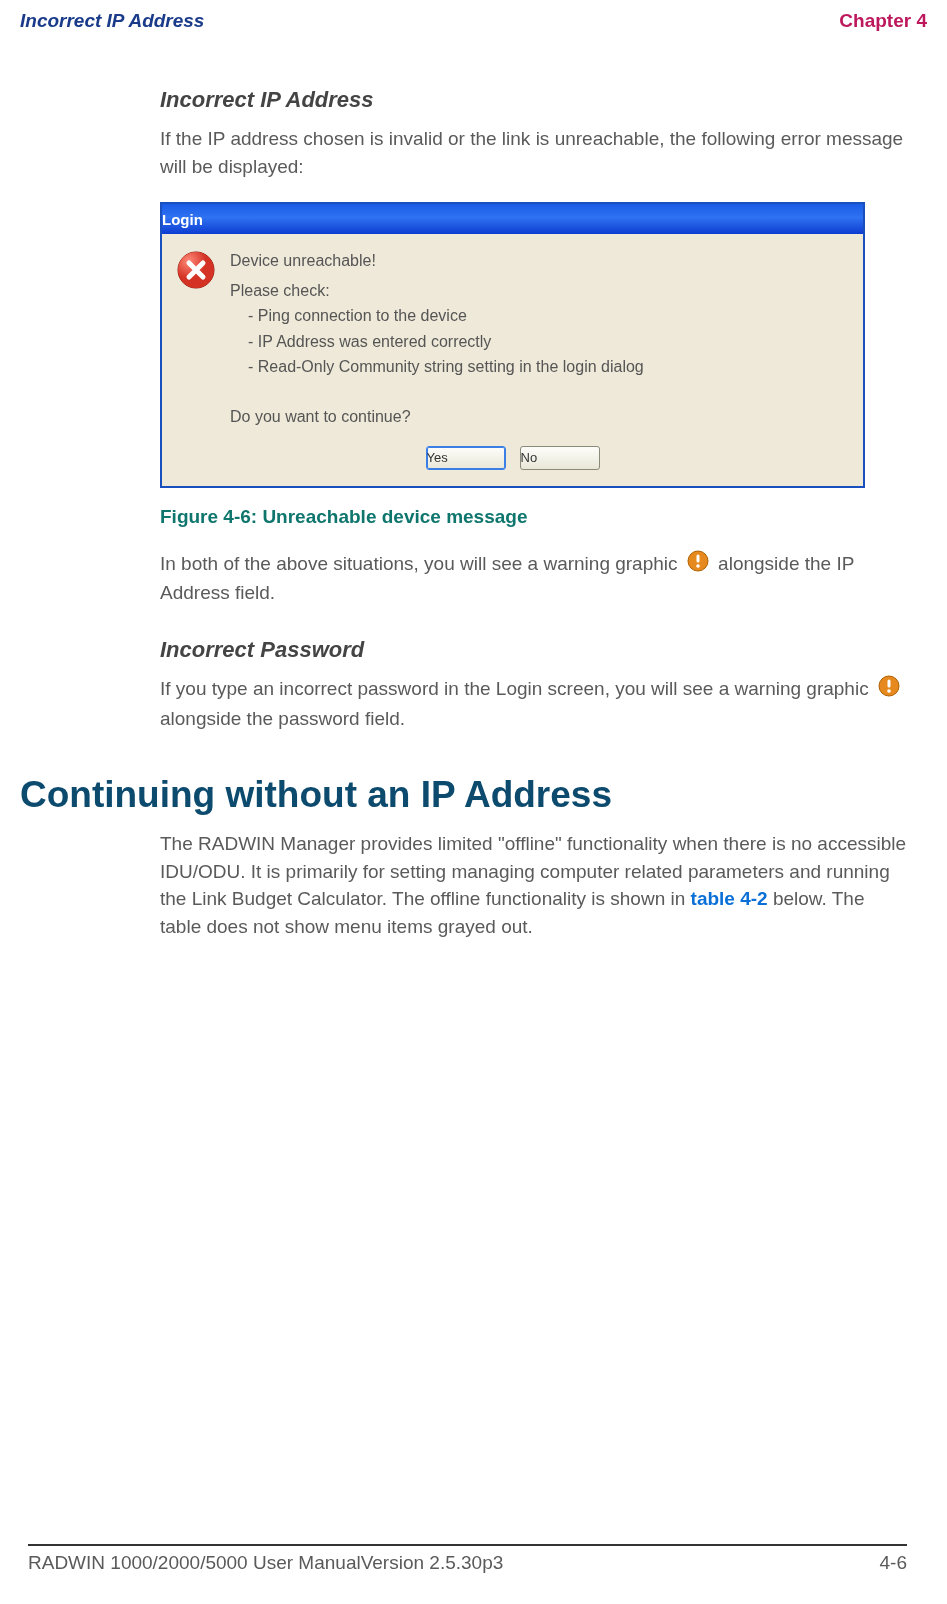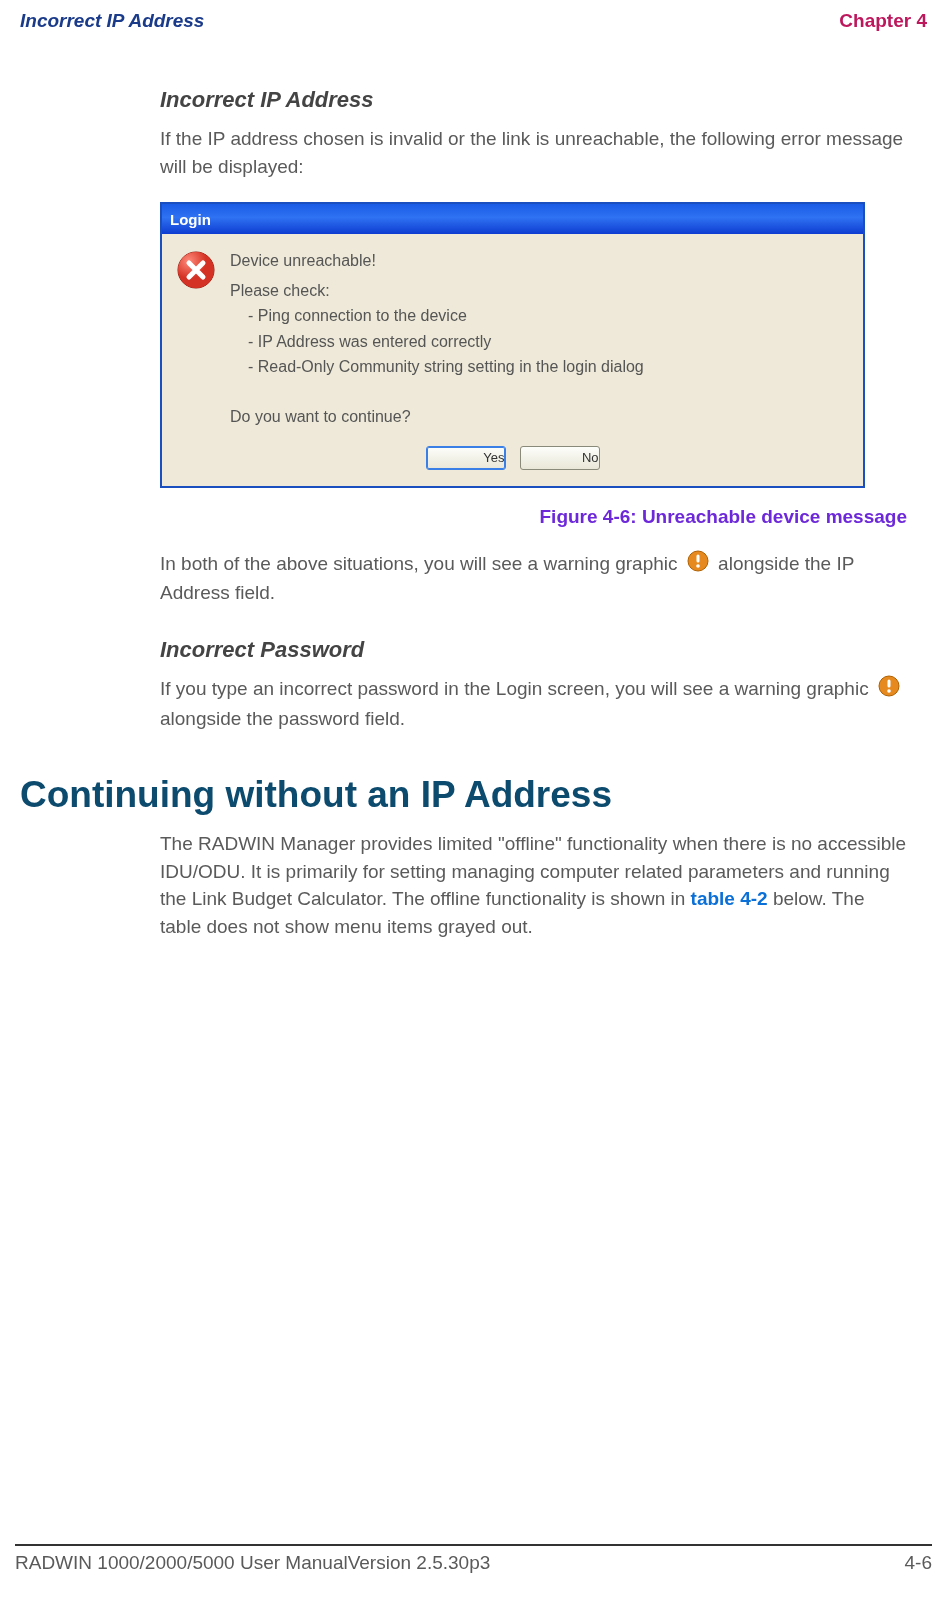--- a/index.html
+++ b/index.html
@@ -52,21 +52,21 @@
     width: 705px;
     border: 2px solid #1a4fbf;
     background: #eee9d8;
     font-family: Tahoma, Arial, sans-serif;
   }
   .dialog-titlebar {
     background: linear-gradient(to bottom, #1a5be6 0%, #2f72f2 45%, #0d3cd0 100%);
     height: 30px;
     display: flex;
     align-items: center;
-    padding-left: 8px;
+    padding-left: 0;
   }
   .dialog-titlebar-text {
     color: #fff;
     font-size: 15px;
     font-weight: bold;
   }
   .dialog-body {
     display: flex;
     padding: 16px 14px 14px 14px;
   }
@@ -89,35 +89,34 @@
     padding: 0 0 16px 0;
   }
   .dlg-btn {
     width: 80px;
     height: 24px;
     background: linear-gradient(to bottom, #fdfdfb, #e9e7d7);
     border: 1px solid #8a8a7a;
     border-radius: 3px;
     font-size: 13px;
     color: #333;
-    text-align: right;
+    text-align: left;
     line-height: 22px;
     cursor: pointer;
   }
   .dlg-btn.focus {
     box-shadow: 0 0 0 1px #3a7fe6 inset;
     border-color: #3a7fe6;
   }
   .figure-caption {
-    color: #6d28d9;
+    color: #0f766e;
     font-size: 19px;
     font-weight: bold;
     margin-top: 14px;
     margin-bottom: 22px;
-    text-align: right;
   }
   .inline-warning-icon {
     display: inline-block;
     vertical-align: middle;
     margin: 0 4px;
   }
   .big-heading {
     color: #0c4a6e;
     font-size: 37px;
     font-weight: bold;
@@ -125,23 +124,23 @@
     margin-bottom: 14px;
     margin-left: 20px;
   }
   .body-text .link-bold {
     color: #0a6fd6;
     font-weight: bold;
   }
   .page-footer {
     position: absolute;
     left: 0;
-    right: 0;
+    right: 12px;
     bottom: 30px;
-    padding: 0 15px;
+    padding: 0 28px;
   }
   .footer-rule {
     border: none;
     border-top: 2px solid #333;
     margin: 0 0 6px 0;
   }
   .footer-row {
     display: flex;
     justify-content: space-between;
     color: #5a5a5a;

